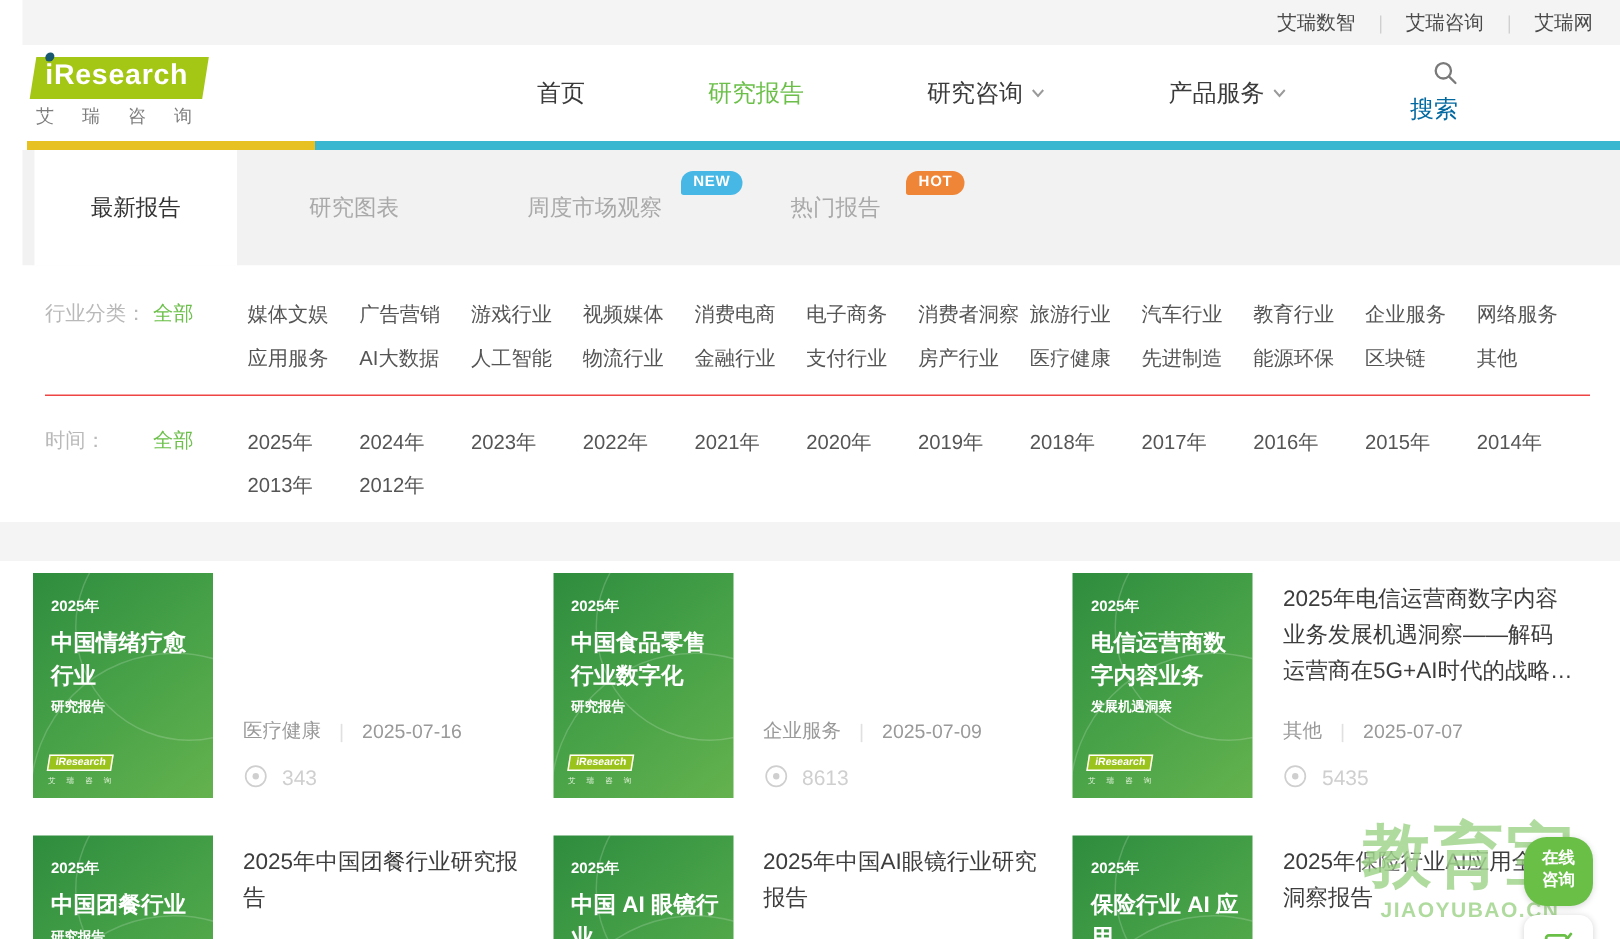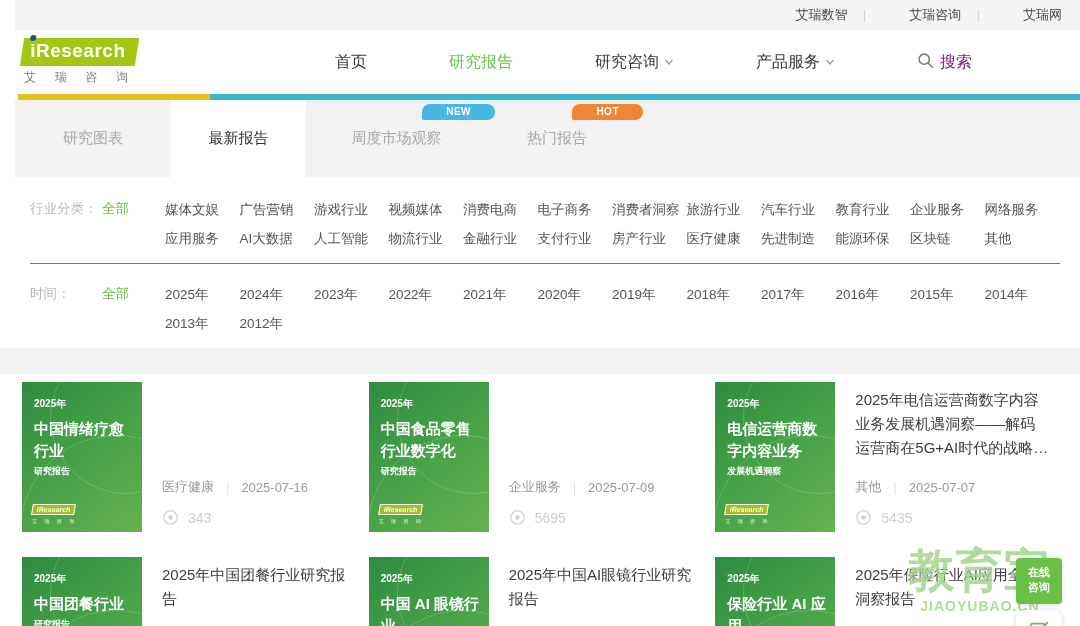--- a/index.html
+++ b/index.html
@@ -3,52 +3,52 @@
 <meta charset="utf-8">
 <style>
   * { margin:0; padding:0; box-sizing:border-box; }
   html,body { width:1080px; height:626px; overflow:hidden; background:#fff;
     font-family:"Liberation Sans","DejaVu Sans",sans-serif; position:relative; }
 
   
   .topbar { height:30px; margin-left:15px; background:#f4f4f4;
     display:flex; align-items:center; justify-content:flex-end; padding-right:18px;
     font-size:13px; color:#4a4a4a; }
-  .topbar a { color:#4a4a4a; text-decoration:none;margin-left:28px; }
+  .topbar a { color:#4a4a4a; text-decoration:none; }
   .topbar .sep { color:#c8c8c8; margin:0 11px; font-size:12px; }
 
   
   .header { height:64px; background:#fff; display:flex; align-items:center; padding:0 108px 0 22px; }
   .logo { cursor:pointer; }
   .logo-box { position:relative; display:inline-block; background:#a4c614; color:#fff;
     font-weight:bold; font-size:19px; padding:2px 12px 4px 8px; transform:skewX(-9deg);
     letter-spacing:0.5px; }
   .logo-box .inner { display:inline-block; transform:skewX(9deg); }
   .logo-dot { position:absolute; top:-3px; left:6px; width:6px; height:6px; border-radius:50%;
     background:#19586e; }
   .logo-sub { display:flex; justify-content:space-between; width:108px; margin-top:3px;
     font-size:12px; color:#7d7d7d; padding:0 2px; }
   .nav { margin-left:auto; display:flex; align-items:center; gap:82px; font-size:16px; }
   .nav-item { color:#3a3a3a; cursor:pointer; display:flex; align-items:center; gap:5px; white-space:nowrap; }
   .nav-item.active { color:#6cc04a; }
   .chev { width:10px; height:10px; }
-  .search { display:flex; align-items:flex-start; gap:6px; color:#701a75; cursor:pointer; }
+  .search { display:flex; align-items:flex-end; gap:6px; color:#0369a1; cursor:pointer;flex-direction:column; }
 
   
   .stripe { height:6px; margin-left:18px; display:flex; }
   .stripe .y { width:192px; background:#e7c121; }
   .stripe .c { flex:1; background:#3ab7d0; }
 
   
   .tabbar { height:77px; margin-left:15px; background:#f2f2f2; display:flex; padding-left:8px; }
   .tab { position:relative; width:140px; display:flex; align-items:center; justify-content:center;
     font-size:15px; color:#a9a9a9; cursor:pointer; margin-right:8px; white-space:nowrap; }
   .tab.active { background:#fff; color:#333; width:135px; }
-  .tab .badge { position:absolute; top:4px; right:-16px; font-size:10px; font-weight:bold;
-    color:#fff; padding:2px 24px 3px; border-radius:9px 9px 9px 2px; letter-spacing:0.5px; }
+  .tab .badge { position:absolute; top:14px; right:-16px; font-size:10px; font-weight:bold;
+    color:#fff; padding:2px 8px 3px; border-radius:9px 9px 9px 2px; letter-spacing:0.5px; }
   .tab.wide { width:165px; }
 
   
   .filters { background:#fff; padding:18px 20px 10px 30px; }
   .frow { display:flex; font-size:13.5px; }
   .frow + .frow { border-top:1px solid #ef4444; margin-top:10px; padding-top:16px; }
   .flabel { width:72px; color:#b9b9b9; padding-top:5px; white-space:nowrap; }
   .fall { width:63px; color:#6cc04a; padding-top:5px; cursor:pointer; }
   .fitems { flex:1; display:flex; flex-wrap:wrap; }
   .fitem { width:74.5px; height:29px; line-height:29px; color:#555; cursor:pointer; white-space:nowrap; }
@@ -80,21 +80,21 @@
   .rviews { display:flex; align-items:center; gap:9px; margin:13px 0 6px;
     font-size:14px; color:#cfcfcf; }
 
   
   .watermark { position:absolute; right:28px; bottom:12px; z-index:5; pointer-events:none;
     text-align:center; color:rgba(112,189,78,0.55); }
   .wm-big { font-size:46px; font-weight:bold; letter-spacing:2px;
     text-shadow:0 0 2px rgba(255,255,255,0.7); }
   .wm-small { font-size:14px; font-weight:bold; letter-spacing:1px; margin-top:-4px; }
   .floatw { position:absolute; right:18px; top:558px; z-index:6; width:46px; }
-  .fw-consult { background:#6abf47; border-radius:4px; color:#fff; font-size:11px; font-weight:bold;
+  .fw-consult { background:#6abf47; border-radius:15px; color:#fff; font-size:11px; font-weight:bold;
     text-align:center; padding:7px 0 8px; line-height:1.4; cursor:pointer;
     box-shadow:0 1px 4px rgba(0,0,0,0.15); }
   .fw-form { background:#fff; border-radius:9px; margin-top:6px; height:40px;
     display:flex; align-items:center; justify-content:center; cursor:pointer;
     box-shadow:0 1px 5px rgba(0,0,0,0.18); }
 </style>
 </head>
 <body>
 
 <div class="topbar" id="topbar">
@@ -146,25 +146,25 @@
       </div>
     </div>
 </div>
 
 <div class="stripe">
   <div class="y"></div>
   <div class="c"></div>
 </div>
 
 <div class="tabbar" id="tabbar">
+    <div class="tab active">
+      <span>最新报告</span>
+    </div>
     <div class="tab">
       <span>研究图表</span>
-    </div>
-    <div class="tab active">
-      <span>最新报告</span>
     </div>
     <div class="tab wide">
       <span>周度市场观察</span>
       <span class="badge" style="background: rgb(71, 184, 230);">NEW</span>
     </div>
     <div class="tab">
       <span>热门报告</span>
       <span class="badge" style="background: rgb(239, 133, 55);">HOT</span>
     </div>
   </div>
@@ -258,21 +258,21 @@
         <div class="rmeta">
           <span>企业服务</span>
           <span class="msep">|</span>
           <span>2025-07-09</span>
         </div>
         <div class="rviews">
           <svg width="17" height="17" viewBox="0 0 24 24" fill="none" stroke="#cfcfcf" stroke-width="1.6">
             <circle cx="12" cy="12" r="9.5"></circle>
             <circle cx="12" cy="12" r="3" fill="#cfcfcf" stroke="none"></circle>
           </svg>
-          <span>5695</span>
+          <span>8613</span>
         </div>
       </div>
     </div>
     <div class="card">
       <div class="cover">
         <div class="cover-year">2025年</div>
         <div class="cover-title">电信运营商数字内容业务</div>
         <div class="cover-sub">发展机遇洞察</div>
         <div class="cover-logo"><span class="clogo-box">iResearch</span><span class="clogo-sub">艾 瑞 咨 询</span></div>
       </div>

